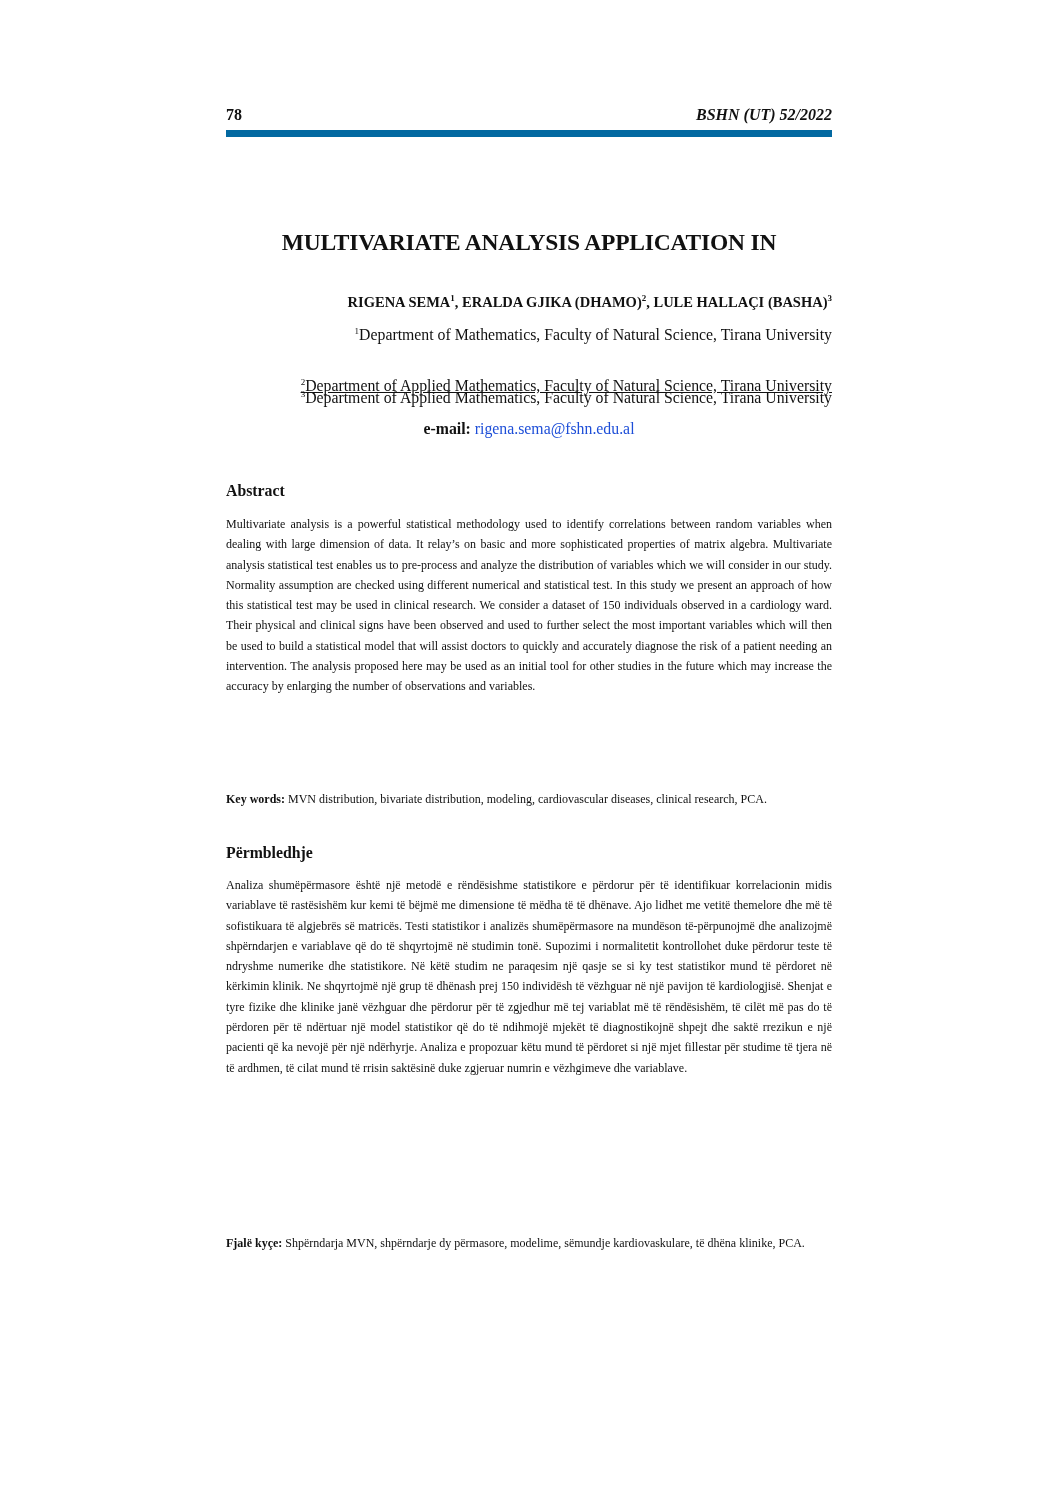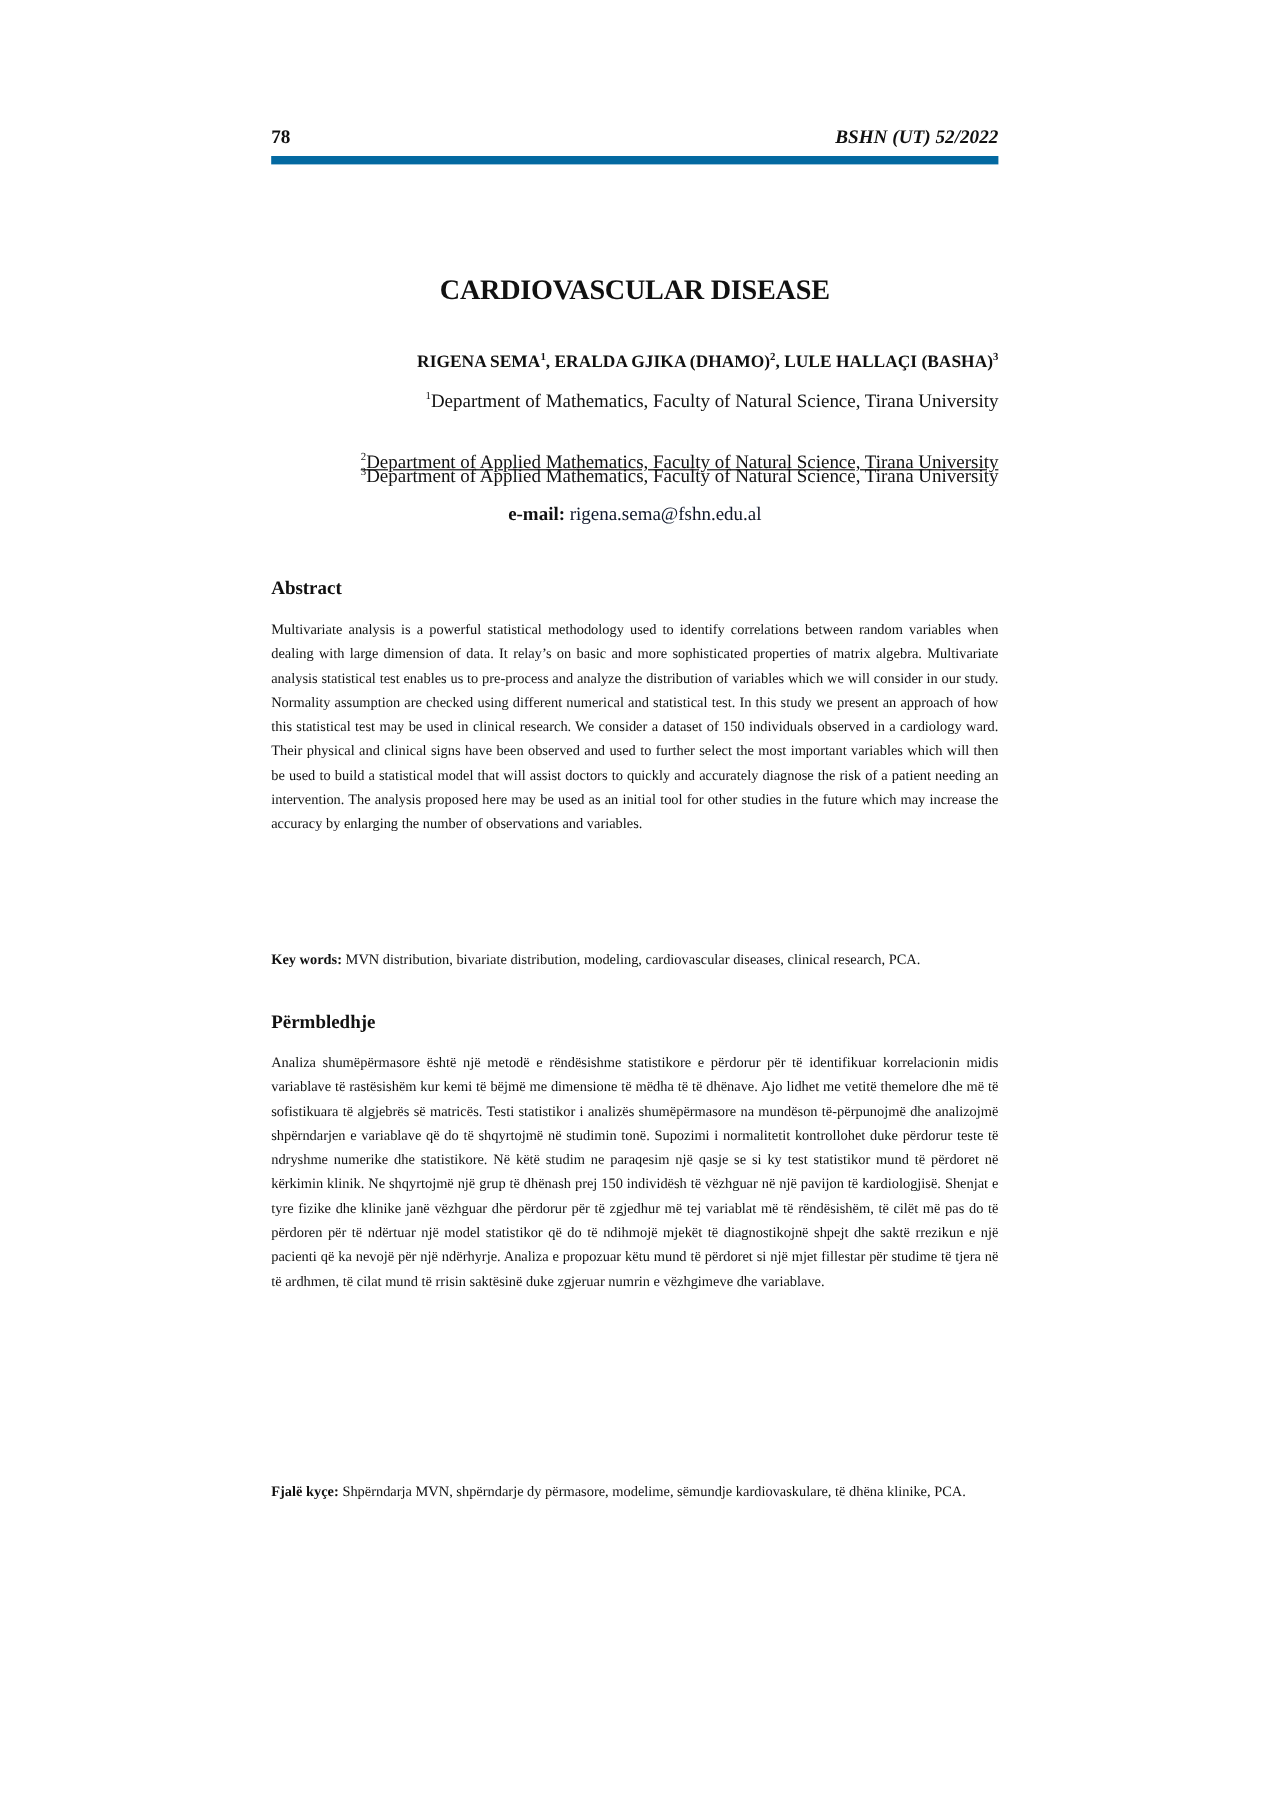--- a/index.html
+++ b/index.html
@@ -11,38 +11,38 @@
   .header .pg { position: absolute; left: 0; top: 0; }
   .header .jr { position: absolute; right: 0; top: 0; font-style: italic; }
   .title { position: absolute; top: 228px; left: 0; width: 606px; text-align: center;
            font-weight: bold; font-size: 23.5px; line-height: 28px; letter-spacing: -0.2px; }
   .authors { position: absolute; top: 294px; left: 0; width: 606px; text-align: right;
              font-weight: bold; font-size: 14.5px; }
   sup { font-size: 9px; vertical-align: super; line-height: 0; }
   .aff { position: absolute; left: 0; width: 606px; text-align: right; font-size: 15.8px; }
   .email { position: absolute; top: 420px; left: 0; width: 606px; text-align: center; font-size: 15.8px; }
   .email .lbl { font-weight: bold; }
-  .email a { color: #0f172a; text-decoration: none; }
+  .email a { color: #1d4ed8; text-decoration: none; }
   .h { position: absolute; left: 0; font-weight: bold; font-size: 15.8px; }
   .para { position: absolute; left: 0; width: 606px; font-size: 12px; line-height: 20.3px;
           text-align: justify; }
   .para .kw { font-weight: bold; }
 </style>
 </head>
 <body>
 
 <div class="page">
 
   <div class="header">
     <span class="pg">78</span>
     <span class="jr">BSHN (UT) 52/2022</span>
   </div>
 
   <div class="title">
-    <div>CARDIOVASCULAR DISEASE</div>
+    <div>MULTIVARIATE ANALYSIS APPLICATION IN</div>
   </div>
 
   <div class="authors">
     <span>RIGENA SEMA</span><sup>1</sup>, <span>ERALDA GJIKA (DHAMO)</span><sup>2</sup>, <span>LULE HALLAÇI (BASHA)</span><sup>3</sup>
   </div>
 
   <div class="aff" style="top:326px;">
     <sup>1</sup><span>Department of Mathematics, Faculty of Natural Science, Tirana University</span>
   </div>
   <div class="aff" style="top:377px;text-decoration:underline;">

